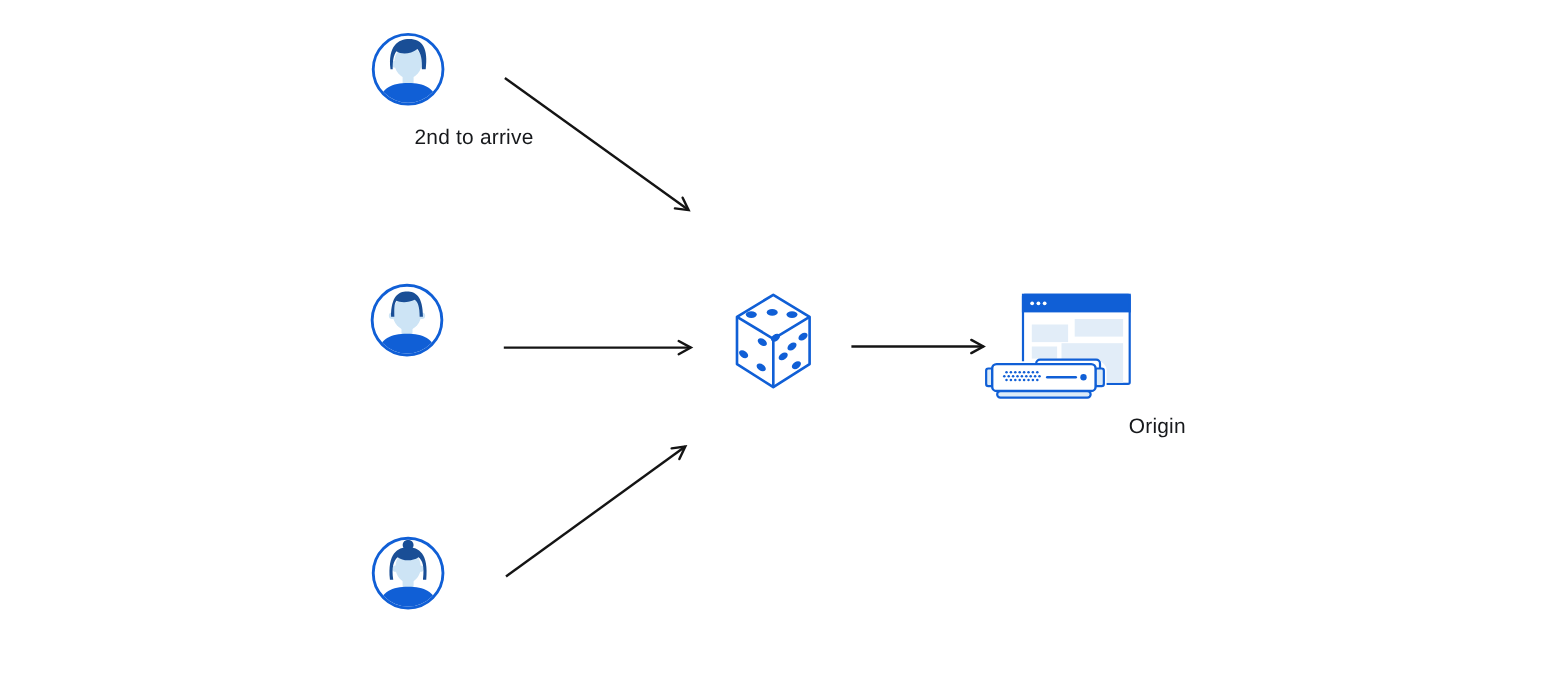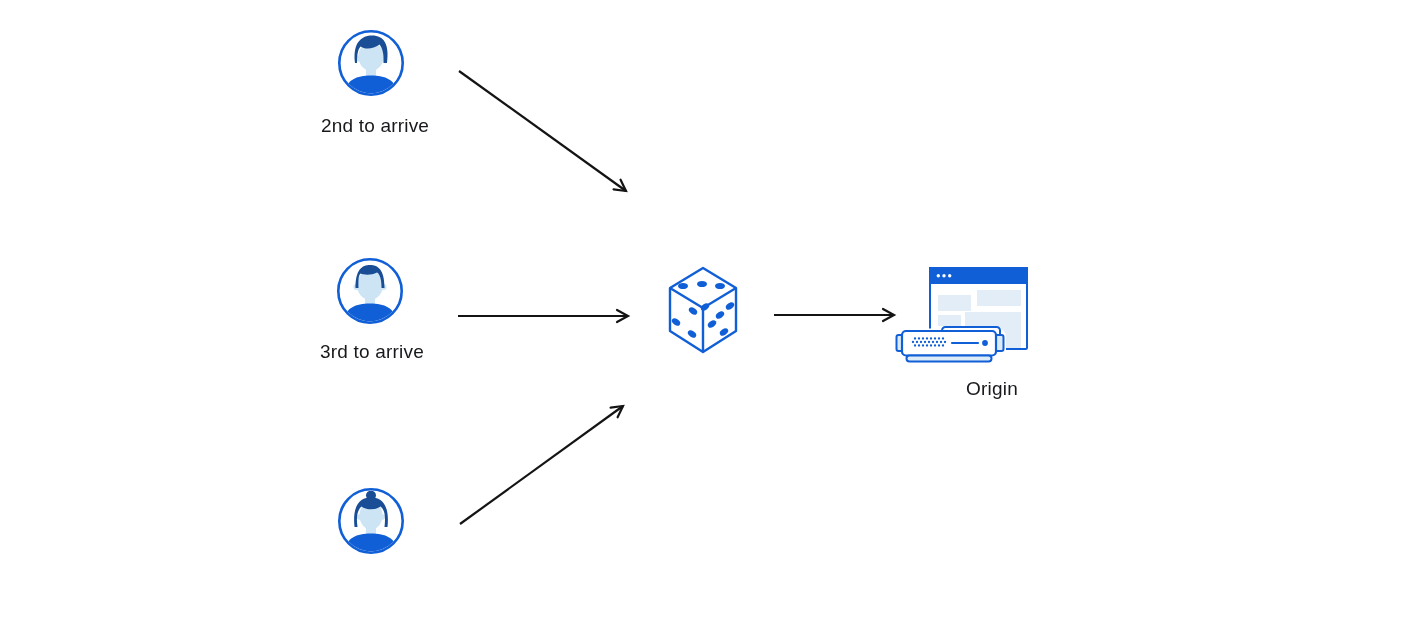--- a/index.html
+++ b/index.html
@@ -1,18 +1,18 @@
 <!DOCTYPE html>
 <html><head>
 <meta charset="utf-8">
 <style>
   html,body{margin:0;padding:0;background:#ffffff;}
   .stage{position:relative;width:1405px;height:633px;background:#ffffff;overflow:hidden;
          font-family:"Liberation Sans", sans-serif;}
-  .node-label{position:absolute;width:220px;text-align:center;font-size:19px;
+  .node-label{position:absolute;width:220px;text-align:right;font-size:19px;
               color:#17191c;letter-spacing:.2px;}
   .avatar{position:absolute;width:70px;height:70px;}
   .arrow-layer{position:absolute;left:0;top:0;width:1405px;height:633px;pointer-events:none;}
   .dice{position:absolute;left:663px;top:262px;width:82px;height:98px;}
   .origin-icon{position:absolute;left:893px;top:262px;width:140px;height:103px;}
   .f-blue{fill:#105fd6;}
   .f-face{fill:#cde4f5;}
   .f-hair{fill:#194e96;}
   .f-panel{fill:#e2edf8;}
   .f-base{fill:#dcebf8;}
@@ -62,21 +62,20 @@
     <circle cx="35" cy="35" r="31.7" fill="#ffffff" stroke="#105fd6" stroke-width="2.6"></circle>
     <g clip-path="url(#c2)">
       <rect class="f-face" x="30" y="34" width="10" height="16"></rect>
       <path class="f-blue" d="M7,70 C9,52.5 19,47.5 35,47.5 C51,47.5 61,52.5 63,70 Z"></path>
       <circle class="f-face" cx="21.5" cy="31" r="3"></circle>
       <circle class="f-face" cx="48.5" cy="31" r="3"></circle>
       <ellipse class="f-face" cx="35" cy="29" rx="13" ry="15"></ellipse>
       <path class="f-hair" d="M20.5,32 C20.5,13.5 27,9 35,9 C43,9 49.5,13.5 49.5,32 L46.5,32 C46.5,23 45,18.5 42,16.5 C36.5,19.5 28.5,19 25.5,17.5 C23,20 23.5,26 23.5,32 Z"></path>
     </g>
   </svg>
-  <div class="node-label" style="left:262px;top:341px">3rd to arrive</div>
 
   <svg class="avatar" style="left:336px;top:486px" viewBox="0 0 70 70" xmlns="http://www.w3.org/2000/svg">
     <defs>
         <clipPath id="c3">
           <circle cx="35" cy="35" r="30.4"></circle>
         </clipPath>
       </defs>
     <circle cx="35" cy="35" r="31.7" fill="#ffffff" stroke="#105fd6" stroke-width="2.6"></circle>
     <g clip-path="url(#c3)">
       <ellipse class="f-hair" cx="35" cy="9.5" rx="5" ry="4.8"></ellipse>
@@ -152,15 +151,15 @@
         <circle cx="30" cy="83.5" r="1.15"></circle>
         <circle cx="34" cy="83.5" r="1.15"></circle>
         <circle cx="38" cy="83.5" r="1.15"></circle>
         <circle cx="42" cy="83.5" r="1.15"></circle>
         <circle cx="46" cy="83.5" r="1.15"></circle>
         <circle cx="50" cy="83.5" r="1.15"></circle>
     </g>
     <line x1="59" y1="81" x2="85" y2="81" stroke="#105fd6" stroke-width="2.2" stroke-linecap="round"></line>
     <circle cx="92" cy="81" r="2.9" class="f-blue"></circle>
   </svg>
-  <div class="node-label" style="left:882px;top:378px">Origin</div>
+  <div class="node-label" style="left:858px;top:378px">Origin</div>
 
 </div>
 
 </body></html>

